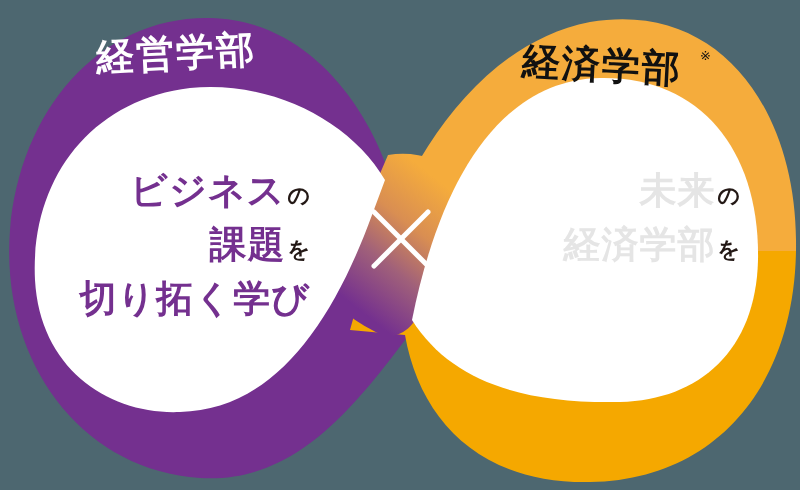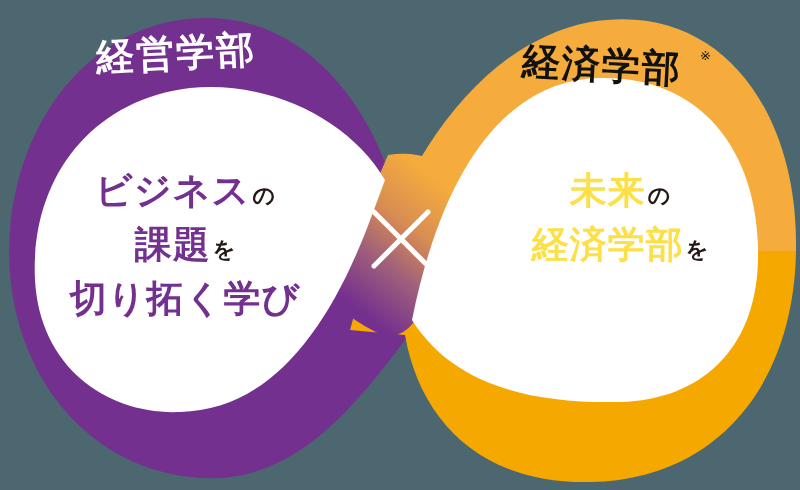--- a/index.html
+++ b/index.html
@@ -56,20 +56,21 @@
     .phrase {
       position: absolute;
       text-align: center;
       font-weight: bold;
       line-height: 1;
     }
     .phrase .line {
       display: block;
       white-space: nowrap;
       height: 54px;
+      text-align: right;
     }
     .phrase .main {
       font-size: 37px;
       letter-spacing: 1px;
     }
     .phrase .particle {
       font-size: 22px;
       color: #231815;
       margin-left: 2px;
     }
@@ -77,21 +78,21 @@
       left: 60px;
       top: 172px;
       width: 250px;
     }
     .phrase-left .main { color: #74308f; }
     .phrase-right {
       left: 500px;
       top: 172px;
       width: 240px;
     }
-    .phrase-right .main { color: #fde047; }
+    .phrase-right .main { color: #e5e5e5; }
   </style>
 </head>
 <body>
 
 <div class="canvas">
 
   <svg class="shapes" viewBox="0 0 800 490" xmlns="http://www.w3.org/2000/svg">
     <defs>
       <linearGradient id="crossGrad" x1="0.75" y1="0.1" x2="0.3" y2="0.9">
         <stop offset="0" stop-color="#f5ac3c"></stop>

